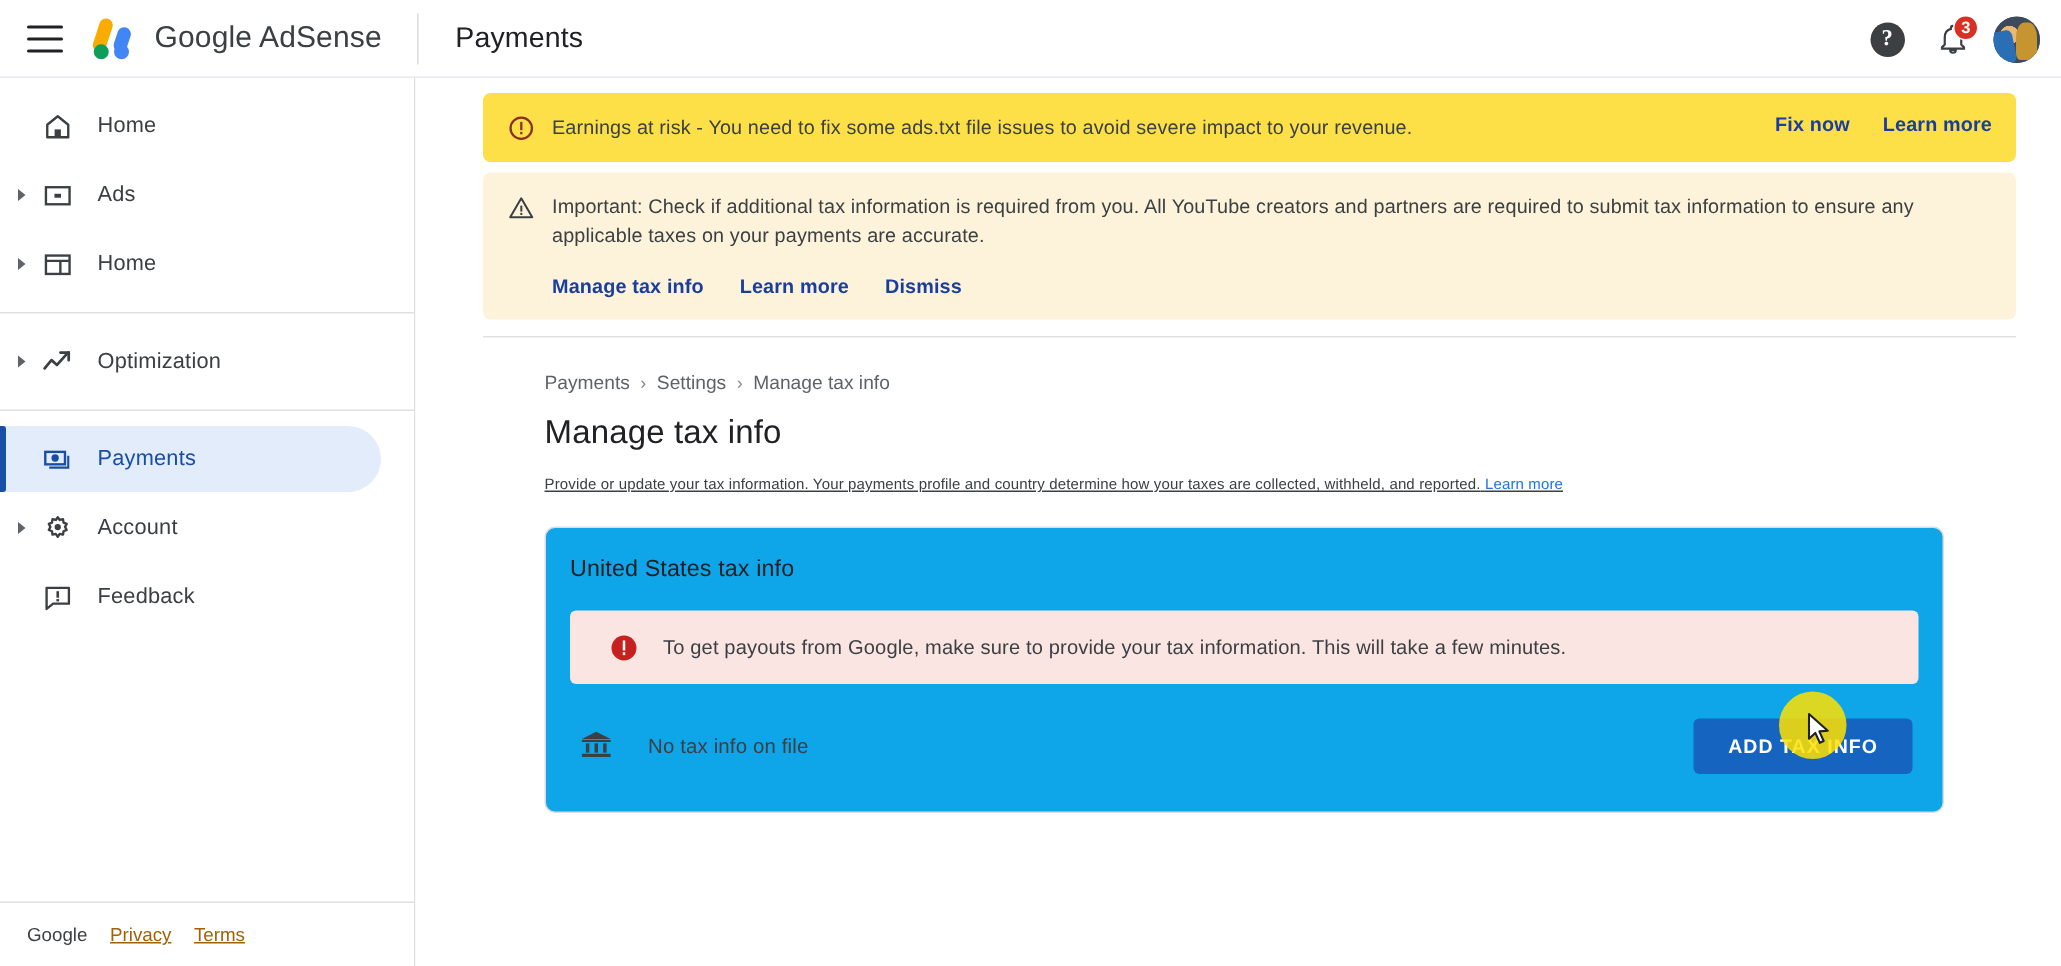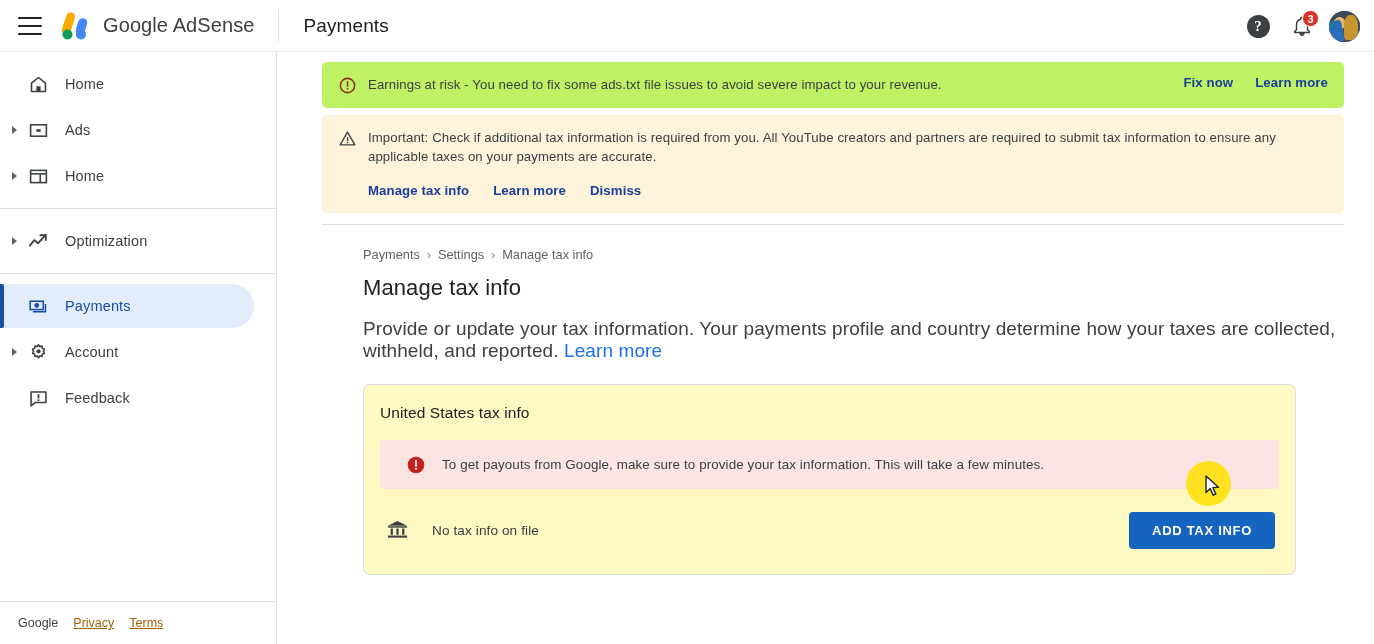--- a/index.html
+++ b/index.html
@@ -111,21 +111,21 @@
   
   .main {
     position: absolute; top: 52px; left: 277px;
     width: 1097px; height: 592px; background: #fff; overflow: hidden;
   }
   .banners { padding: 10px 30px 0 45px; }
   .banner {
     display: flex; border-radius: 5px; padding: 13px 16px 13px 14px;
     margin-bottom: 7px;
   }
-  .banner.pink { background: #bef264; }
+  .banner.pink { background: #fde047; }
   .banner.cream { background: #fdf3da; align-items: flex-start; flex-direction: column; }
   .ban-row { display: flex; align-items: flex-start; width: 100%; }
   .ban-ico { width: 22px; flex: 0 0 22px; margin-right: 10px; margin-top: 1px; display:flex; justify-content:center;}
   .ban-text { font-size: 13.2px; color: #3c4043; line-height: 19px; flex: 1; letter-spacing: .1px;}
   .ban-links { display: flex; gap: 22px; margin-left: 20px; white-space: nowrap; }
   .ban-link {
     font-size: 13.2px; color: #1a3e9e; font-weight: bold; cursor: pointer; letter-spacing: .1px;
   }
   .cream-actions { display: flex; gap: 24px; margin: 17px 0 2px 32px; }
 
@@ -134,27 +134,27 @@
   .content { padding: 22px 30px 0 86px; }
   .breadcrumb { display: flex; align-items: center; gap: 7px; font-size: 12.8px; color: #5f6368; }
   .bc-item { cursor: pointer; }
   .bc-item.last { cursor: default; }
   .bc-sep { color: #80868b; font-size: 12px; }
   h1.page-h {
     font-size: 22px; font-weight: normal; color: #202124;
     margin: 13px 0 0 0; letter-spacing: .1px;
   }
   .page-desc {
-    font-size: 19px; color: #3c4043; margin-top: 17px; letter-spacing: .1px;
+    font-size: 10px; color: #3c4043; margin-top: 17px; letter-spacing: .1px; text-decoration: underline;
   }
   .inline-link { color: #1a73e8; cursor: pointer; }
 
   .card {
     margin-top: 22px; width: 933px; border: 1px solid #dadce0;
-    border-radius: 7px; background: #fef9c3; padding: 19px 16px 16px 16px;
+    border-radius: 7px; background: #0ea5e9; padding: 19px 16px 16px 16px;
     position: relative;
   }
   .card-title { font-size: 15.5px; color: #202124; margin-left: 0px; letter-spacing: .1px; }
   .alert-inner {
     margin-top: 18px; background: #fbe5e3; border-radius: 4px;
     height: 49px; display: flex; align-items: center; padding-left: 26px;
   }
   .alert-inner .ai-ico { width: 20px; height: 20px; margin-right: 16px; flex: 0 0 20px; }
   .alert-inner .ai-text { font-size: 13.4px; color: #3c4043; letter-spacing: .1px;}
 

